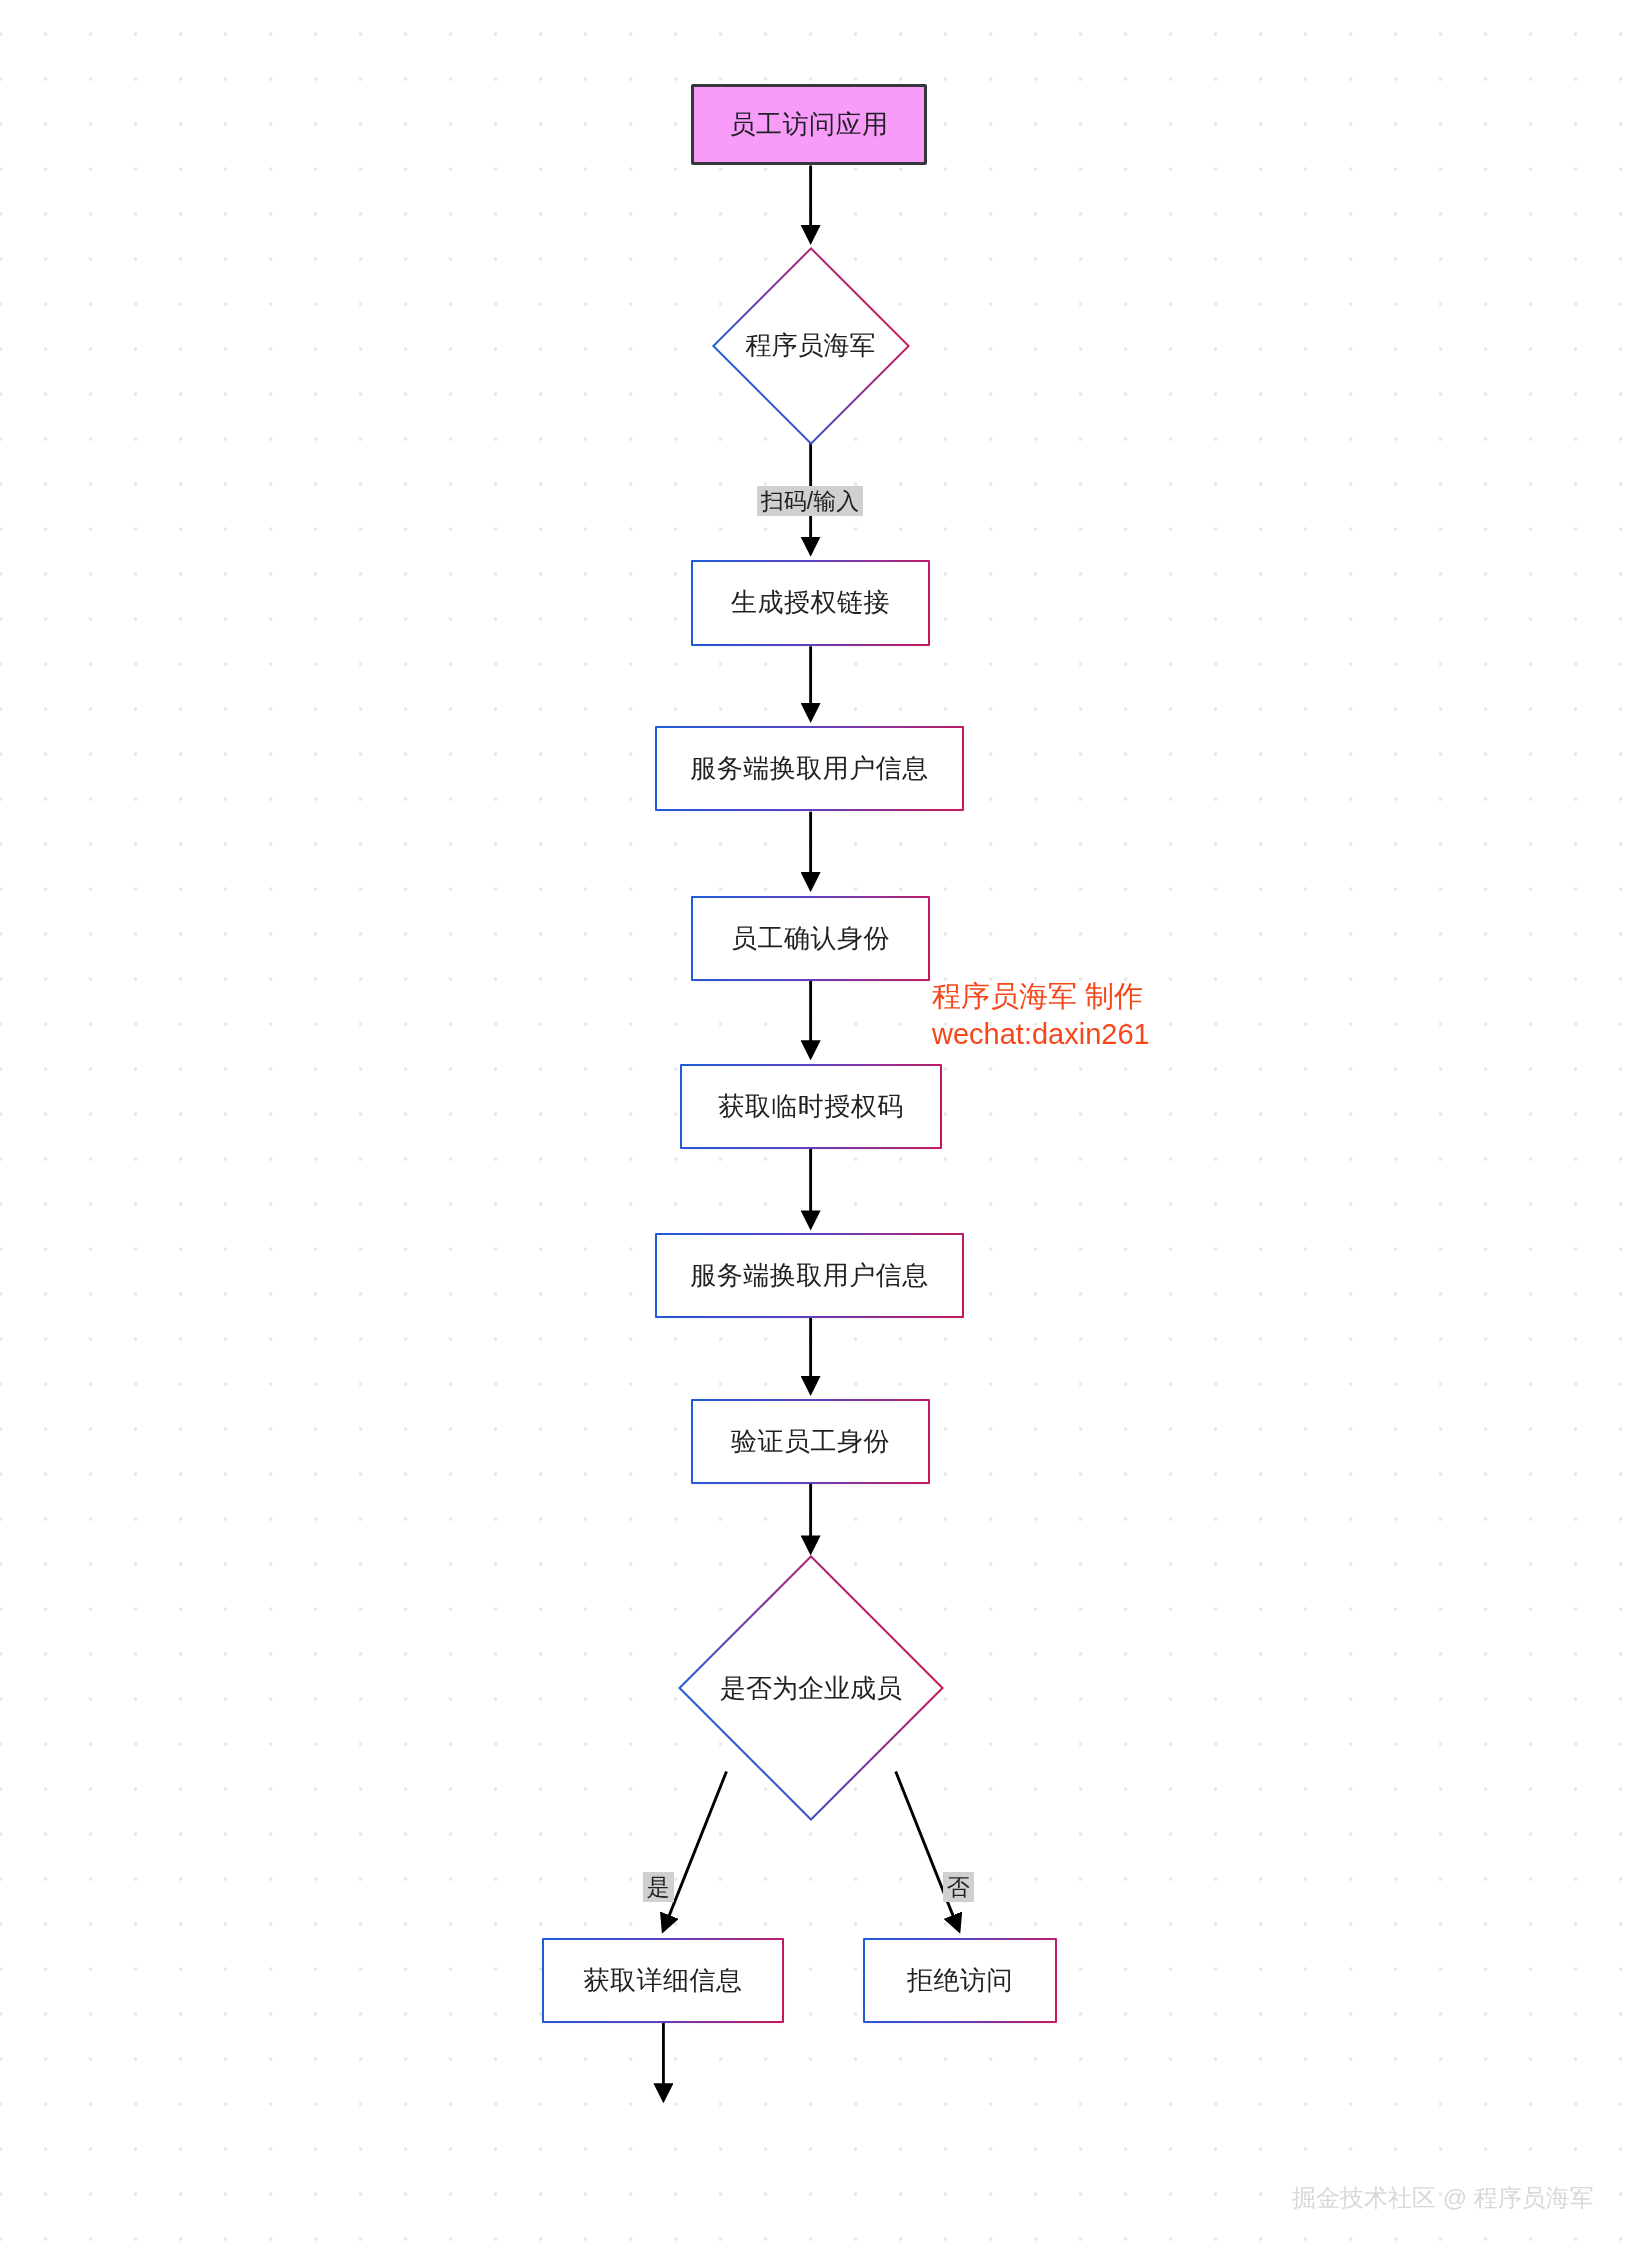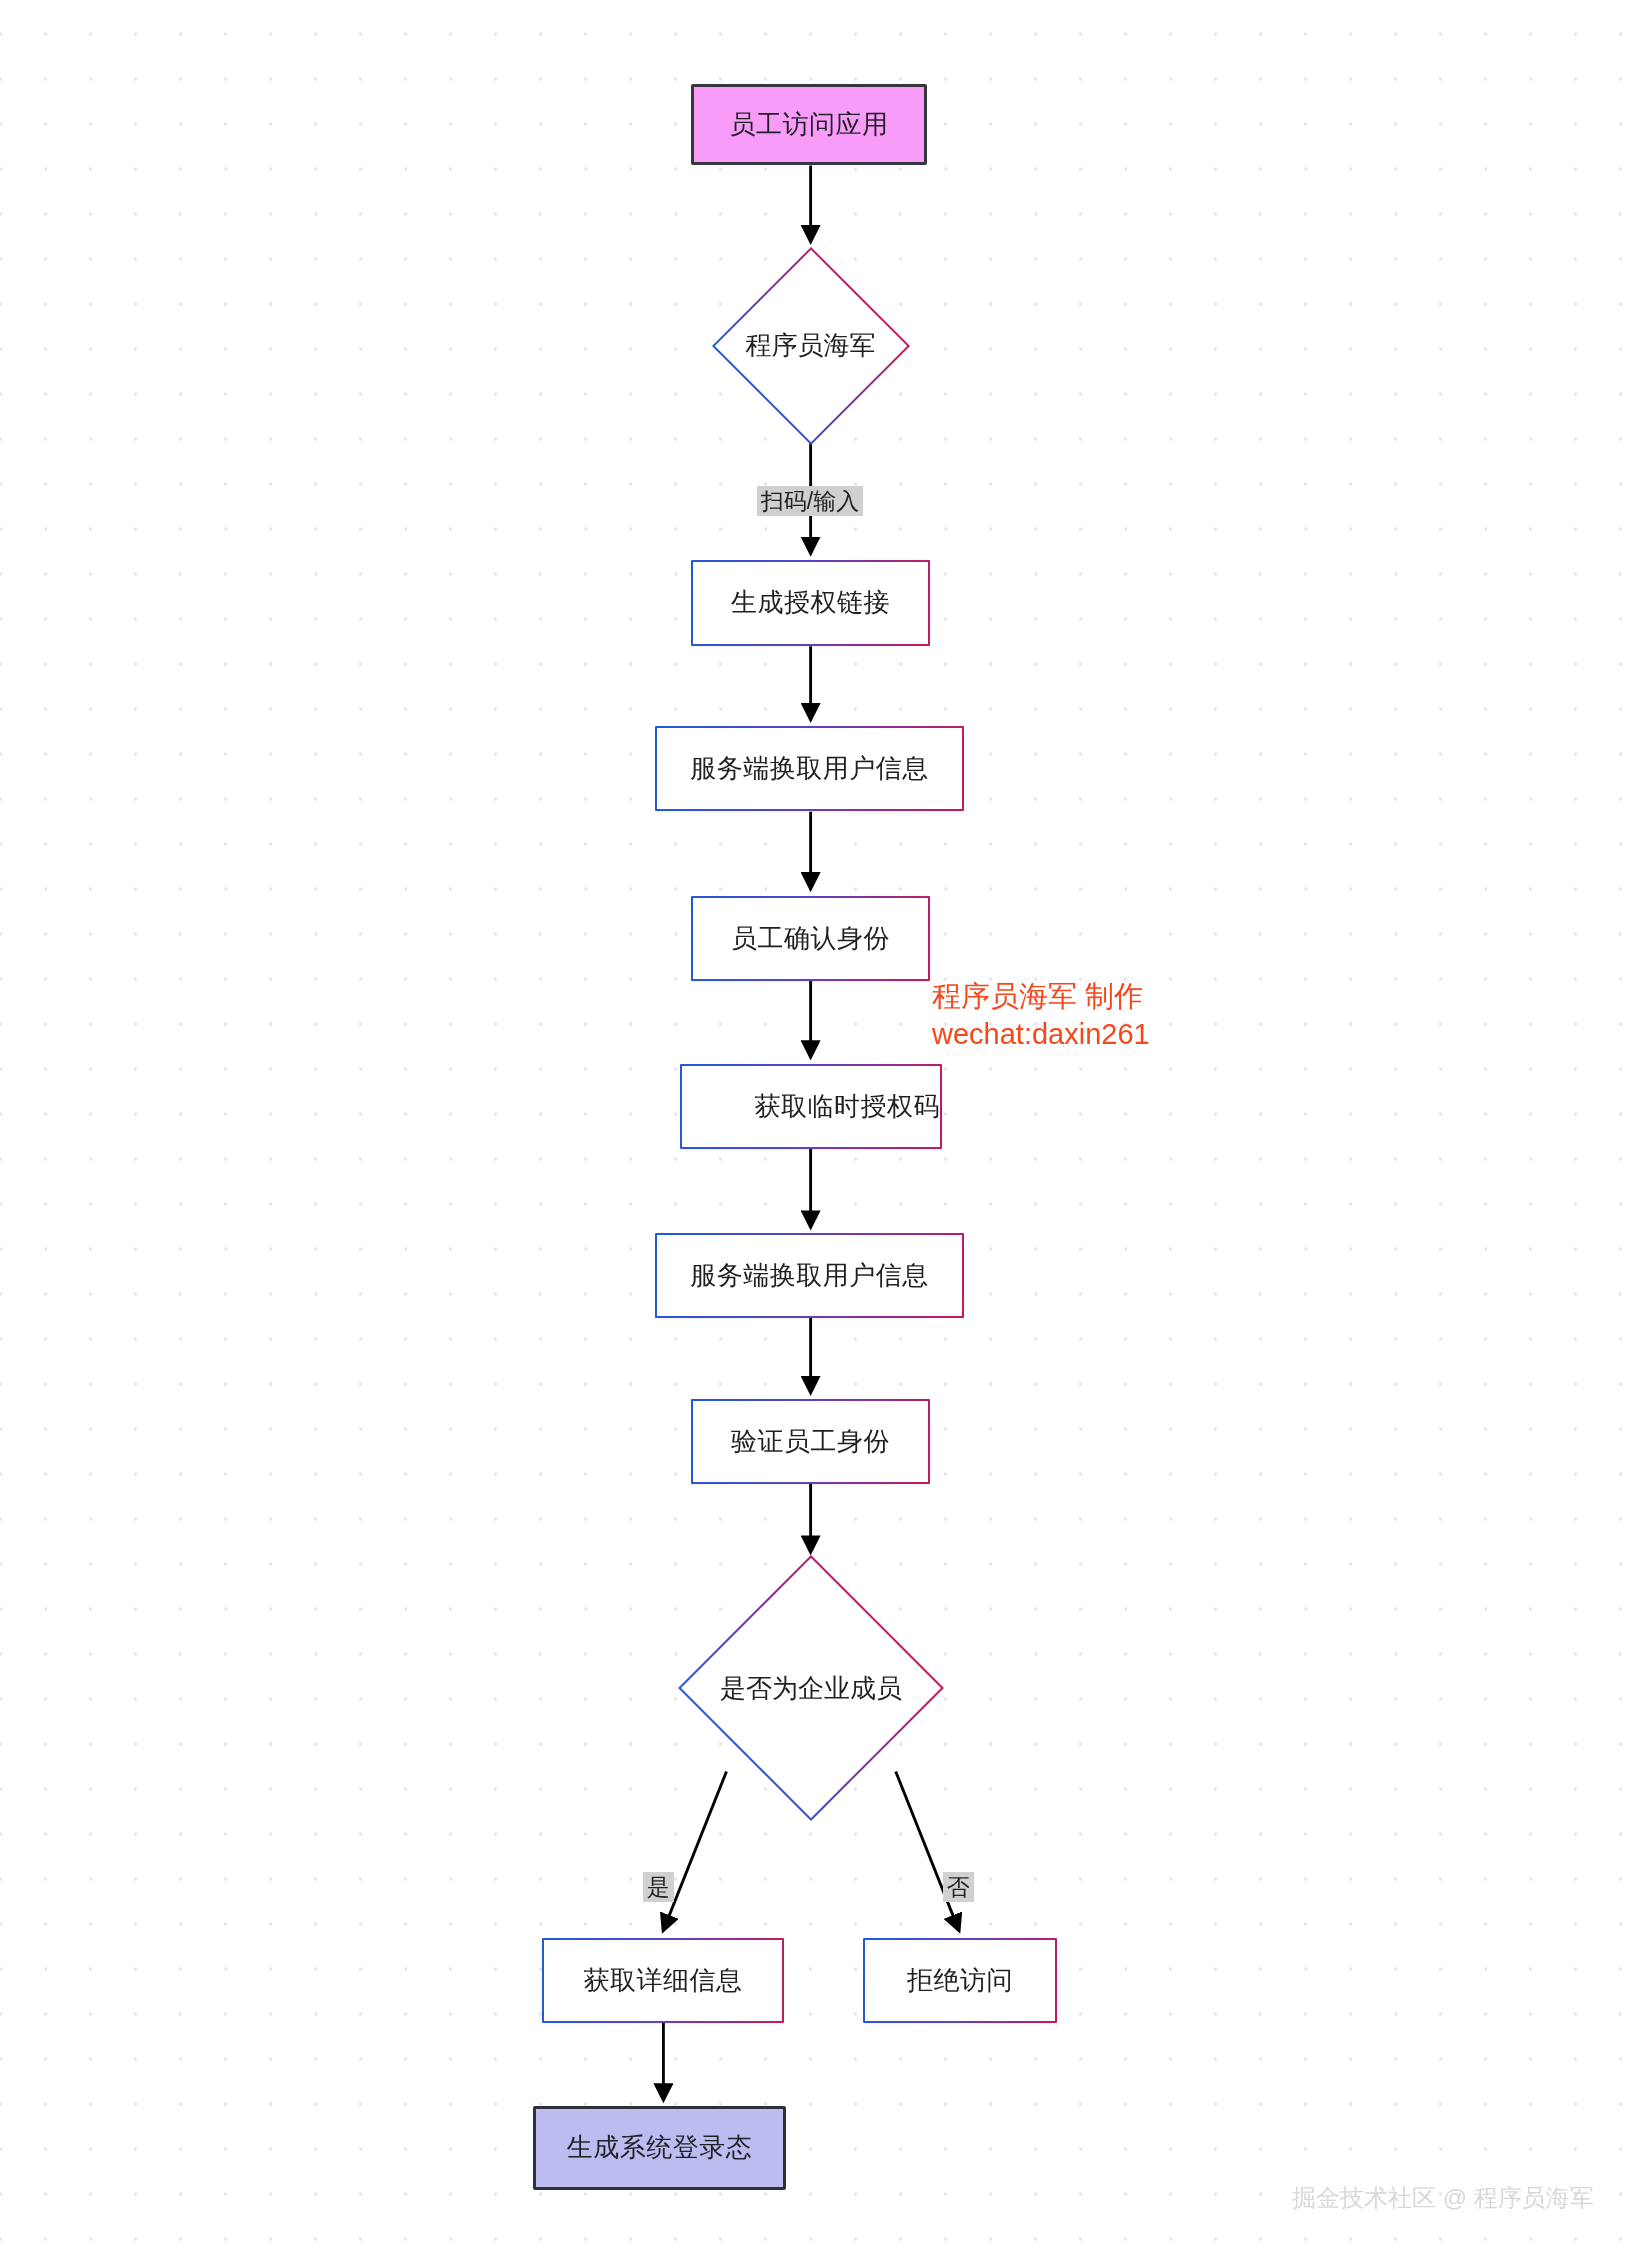--- a/index.html
+++ b/index.html
@@ -162,21 +162,21 @@
   </div>
 
   <div class="node rect-grad" style="left:655px; top:726px; width:309px; height:85px;">
     <span>服务端换取用户信息</span>
   </div>
 
   <div class="node rect-grad" style="left:691px; top:896px; width:239px; height:85px;">
     <span>员工确认身份</span>
   </div>
 
-  <div class="node rect-grad" style="left:680px; top:1064px; width:262px; height:85px;justify-content:flex-end;">
+  <div class="node rect-grad" style="left:680px; top:1064px; width:262px; height:85px;">
     <span>获取临时授权码</span>
   </div>
 
   <div class="node rect-grad" style="left:655px; top:1233px; width:309px; height:85px;">
     <span>服务端换取用户信息</span>
   </div>
 
   <div class="node rect-grad" style="left:691px; top:1399px; width:239px; height:85px;">
     <span>验证员工身份</span>
   </div>
@@ -195,23 +195,20 @@
   </div>
 
   <div class="node rect-grad" style="left:542px; top:1938px; width:242px; height:85px;">
     <span>获取详细信息</span>
   </div>
 
   <div class="node rect-grad" style="left:863px; top:1938px; width:194px; height:85px;">
     <span>拒绝访问</span>
   </div>
 
-  <div class="node rect-end" style="left:533px; top:2106px; width:253px; height:84px;">
-    <span>生成系统登录态</span>
-  </div>
 
   <div class="wm-author" style="left:932px; top:977px;">
     <div>程序员海军 制作</div>
     <div>wechat:daxin261</div>
   </div>
 
   <div class="wm-footer" style="left:1292px; top:2182px;">
     <span>掘金技术社区 @ 程序员海军</span>
   </div>
 

